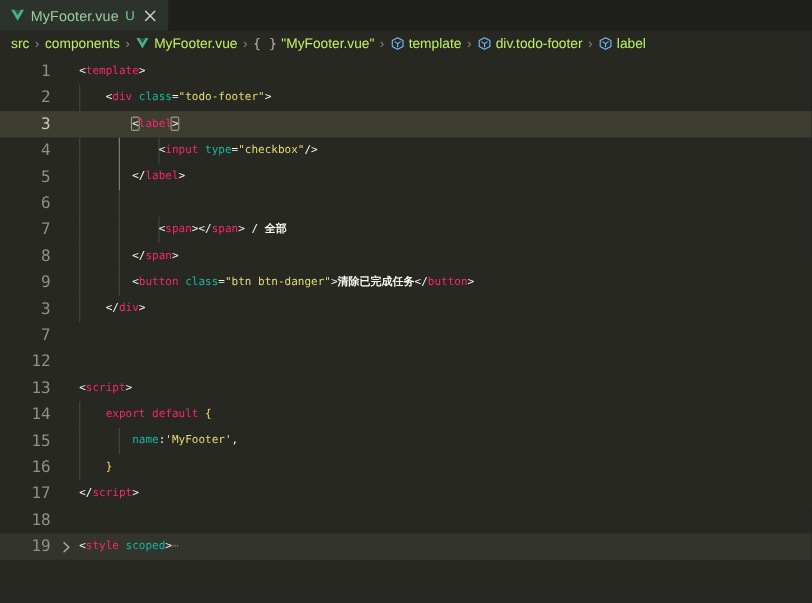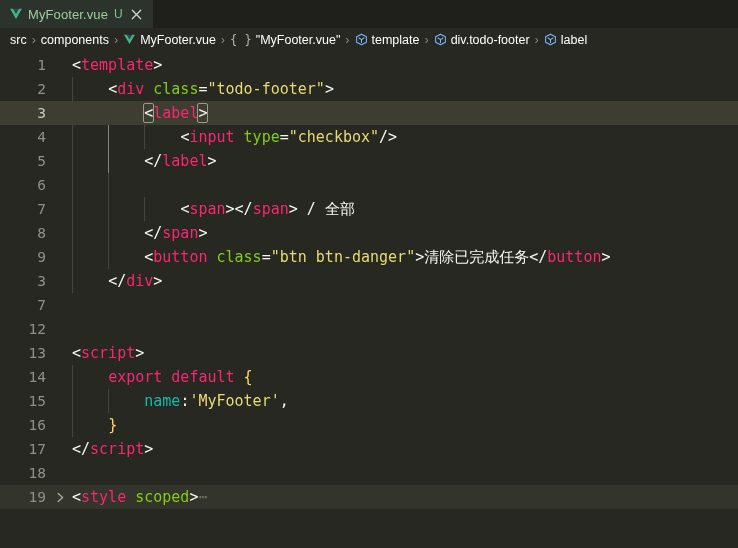--- a/index.html
+++ b/index.html
@@ -95,21 +95,21 @@
     white-space: nowrap;
     overflow: hidden;
   }
   .crumb {
     display: inline-flex;
     align-items: center;
     gap: 4px;
     cursor: pointer;
     color: #b3b3aa;
   }
-  .crumb-text { color: #ffffff; font-size: 12.5px; }
+  .crumb-text { color: #bef264; font-size: 12.5px; }
   .crumb-sep {
     color: #8a8a82;
     font-size: 12.5px;
     padding: 0 5px;
     display: inline-block;
     user-select: none;
   }
   .crumb-icon { display: inline-flex; align-items: center; }
   .crumb-icon svg { display: block; }
 
@@ -162,55 +162,55 @@
     cursor: pointer;
   }
   .fold-chevron svg { display: block; }
 
   .ltext {
     position: absolute;
     left: 72px;
     top: 0;
     white-space: pre;
     font-family: "DejaVu Sans Mono", "Liberation Mono", monospace;
-    font-size: 15px;
+    font-size: 10px;
     letter-spacing: 0px;
   }
 
   
   .guides {
     position: absolute;
     left: 0; top: 0; right: 0; bottom: 0;
     pointer-events: none;
   }
   .guide {
     position: absolute;
     width: 1px;
     background: #464741;
   }
   .guide.active { background: #858579; }
 
   
   .t-punc   { color: #f8f8f2; }
   .t-tag    { color: #f92672; }
-  .t-attr   { color: #84cc16; margin-top: 40px; }
+  .t-attr   { color: #14b8a6; margin-top: 40px; }
   .t-str    { color: #e6db74; }
   .t-kw     { color: #f92672; }
   .t-prop   { color: #14b8a6; }
   .t-plain  { color: #f8f8f2; }
   .t-brace1 { color: #ffd866; }
   .t-fold   { color: #75715e; }
 
   .bracket-match {
     outline: 1px solid #9a9a8e;
     outline-offset: 0px;
     border-radius: 1px;
   }
 
-  .cjk { font-family: "DejaVu Sans", "Liberation Sans", sans-serif; }
+  .cjk { font-family: "DejaVu Sans", "Liberation Sans", sans-serif; font-weight: bold; }
 </style>
 </head>
 <body>
 
 <div id="app">
 
   <div class="tabbar">
     <div class="tab">
       <span class="tab-icon-vue">
         <svg class="tab-icon-vue" viewBox="0 0 24 24" xmlns="http://www.w3.org/2000/svg">

